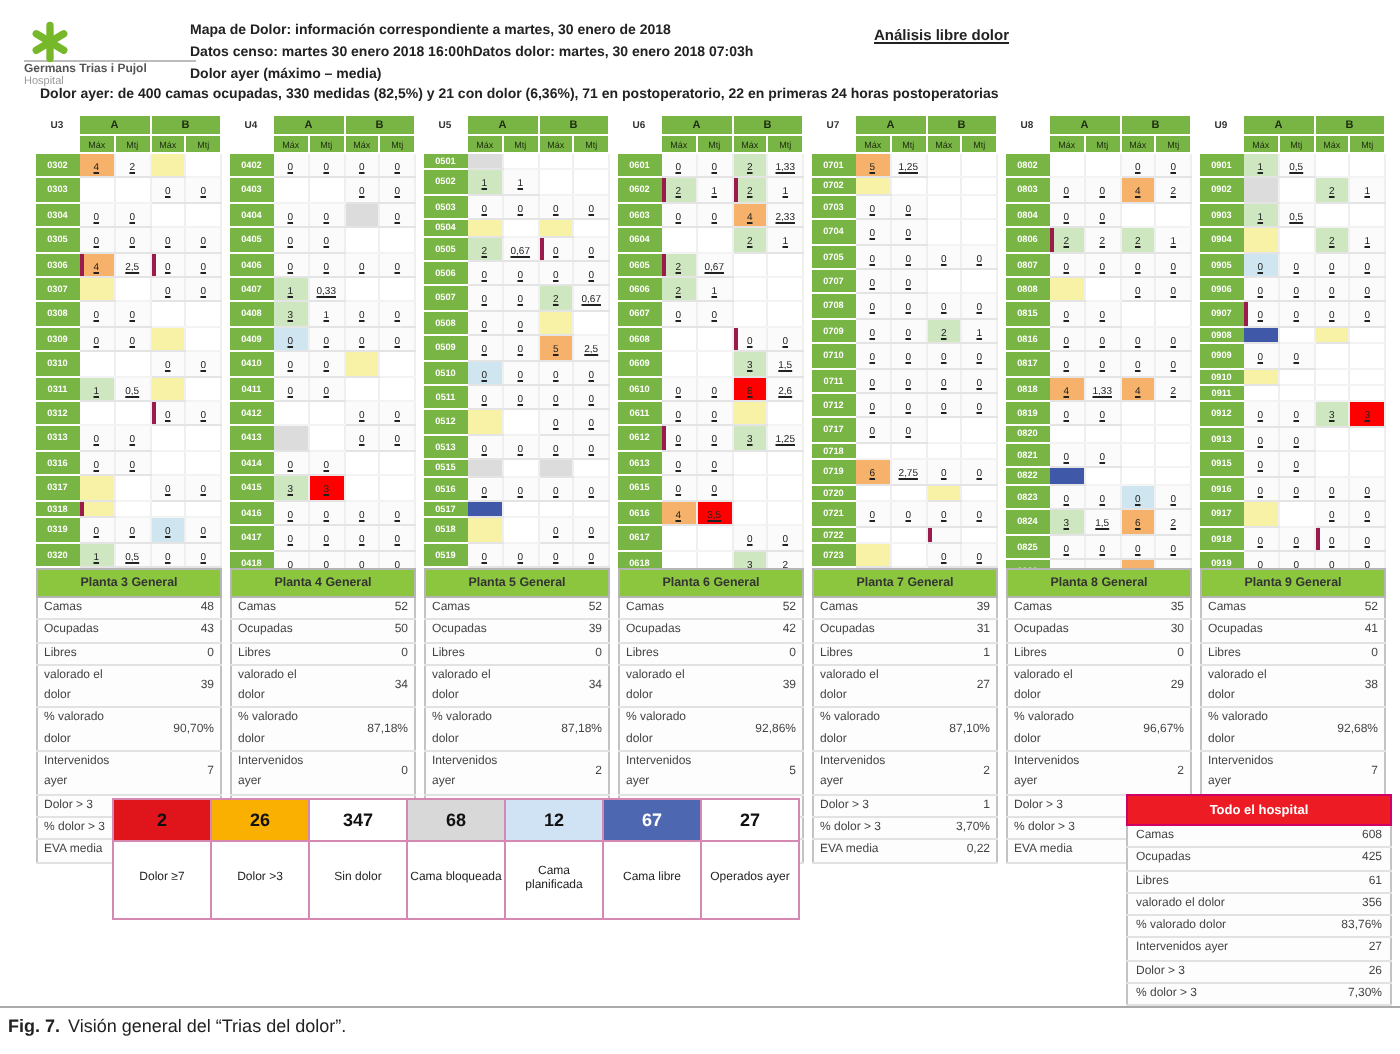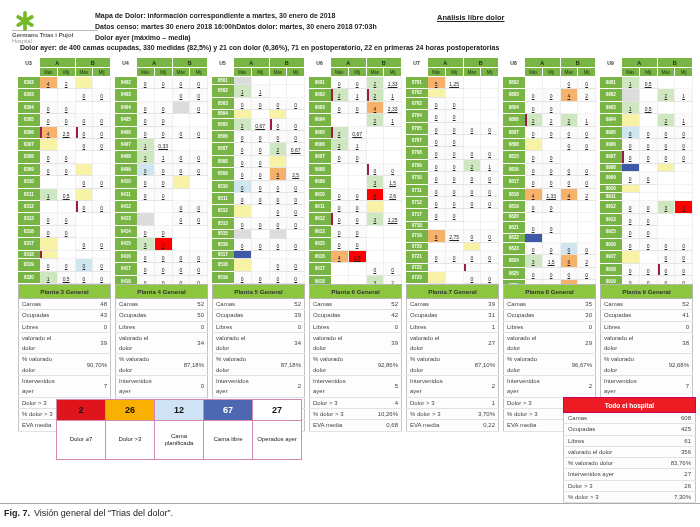--- a/index.html
+++ b/index.html
@@ -1736,20 +1736,28 @@
   <div class="legend-row">
       <div class="lbox">
         <div class="lval" style="background:#e0151b;color:#111111">2</div>
         <div class="llab">Dolor ≥7</div>
       </div>
       <div class="lbox">
         <div class="lval" style="background:#f9b000;color:#111111">26</div>
         <div class="llab">Dolor &gt;3</div>
       </div>
       <div class="lbox">
+        <div class="lval" style="background:#ffffff;color:#111111">347</div>
+        <div class="llab">Sin dolor</div>
+      </div>
+      <div class="lbox">
+        <div class="lval" style="background:#d8d8d8;color:#111111">68</div>
+        <div class="llab">Cama bloqueada</div>
+      </div>
+      <div class="lbox">
         <div class="lval" style="background:#cfe3f5;color:#111111">12</div>
         <div class="llab">Cama planificada</div>
       </div>
       <div class="lbox">
         <div class="lval" style="background:#4d68b0;color:#ffffff">67</div>
         <div class="llab">Cama libre</div>
       </div>
       <div class="lbox">
         <div class="lval" style="background:#ffffff;color:#111111">27</div>
         <div class="llab">Operados ayer</div>

